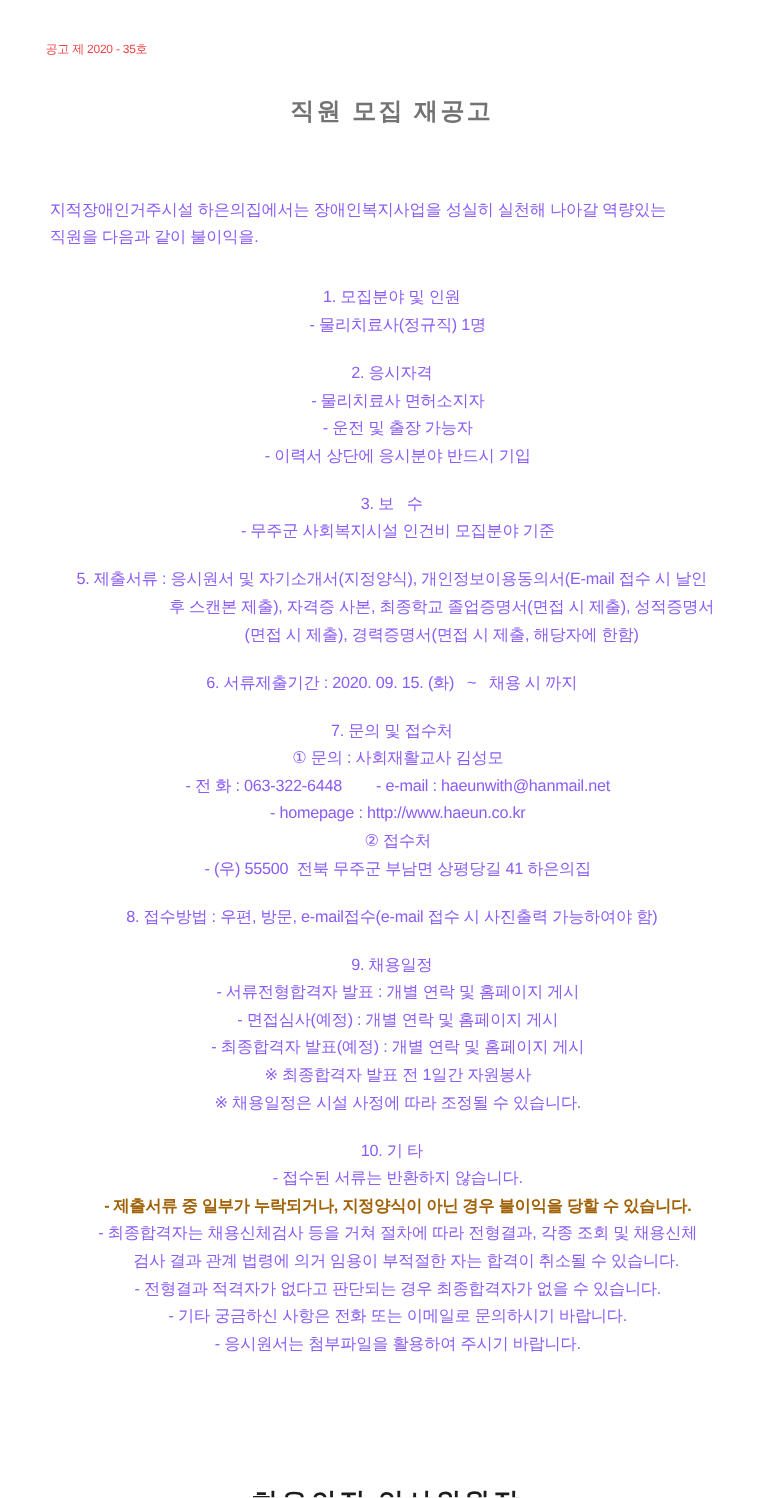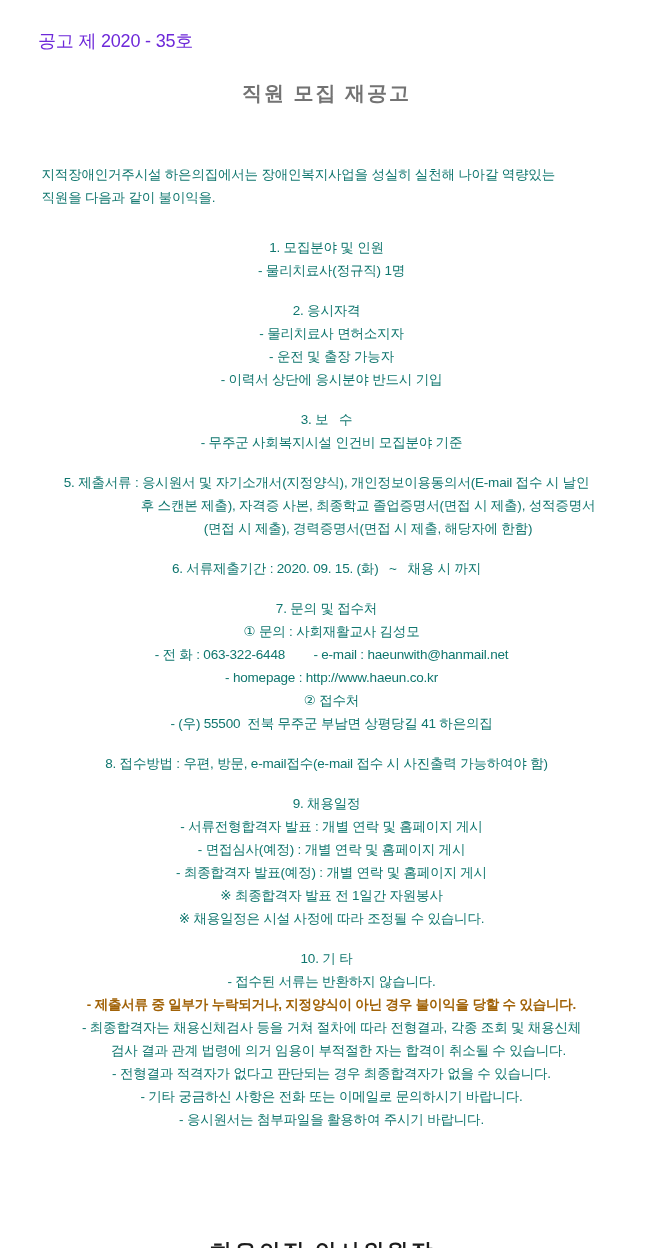--- a/index.html
+++ b/index.html
@@ -11,23 +11,23 @@
     font-family:"Liberation Sans","DejaVu Sans",sans-serif;
     color:#3d3d3d;
     box-sizing:border-box;
     padding:30px 30px 0 38px;
   }
   .line{
     white-space:pre;
     font-size:13.5px;
     line-height:23px;
     letter-spacing:-0.2px;
-    color:#0f766e;
+    color:#8b5cf6;
   }
-  .notice-number{font-size:18px;line-height:23px;color:#6d28d9;}
+  .notice-number{font-size:10px;line-height:23px;color:#ef4444;}
   .doc-title{
     margin-top:26px;
     text-align:center;
     font-size:20px;
     font-weight:bold;
     color:#737373;
     letter-spacing:2px;
     line-height:28px;
   }
   .intro{margin-top:56px;margin-bottom:27px;}

